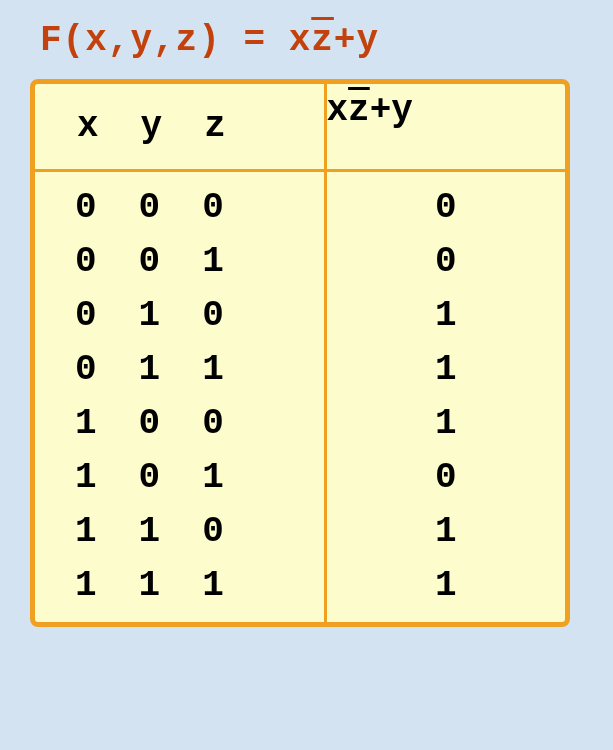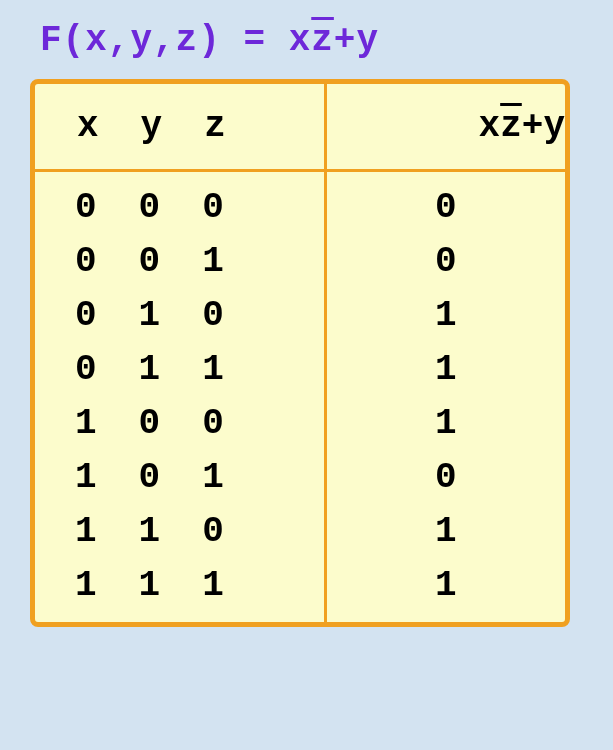--- a/index.html
+++ b/index.html
@@ -6,21 +6,21 @@
     body {
       width: 613px;
       height: 750px;
       background: #d3e3f1;
       font-family: "Courier New", monospace;
       font-weight: bold;
       padding: 20px 30px;
     }
     .title {
       font-size: 36px;
-      color: #6d28d9;
+      color: #c2410c;
       margin-bottom: 18px;
       padding-left: 10px;
       letter-spacing: 1px;
     }
     .overline { text-decoration: overline; text-decoration-thickness: 3px; }
     .table-wrap {
       border: 5px solid #f0a020;
       border-radius: 8px;
       background: #fcfccc;
       width: 540px;
@@ -45,22 +45,22 @@
     .result-values { display: flex; flex-direction: column; gap: 18px; align-items: center; }
     .head-left {
       width: 55%;
       border-right: 3px solid #f0a020;
       padding: 22px 0 22px 42px;
       display: flex;
       gap: 42px;
     }
     .head-right {
       width: 45%;
-      padding: 22px 0;
-      text-align: right;
+      padding: 6px 0;
+      text-align: left;
     }
   </style>
 </head>
 <body>
 
 <div class="title">
   <span>F(x,y,z) = x</span><span class="overline">z</span><span>+y</span>
 </div>
 
 <div class="table-wrap">

